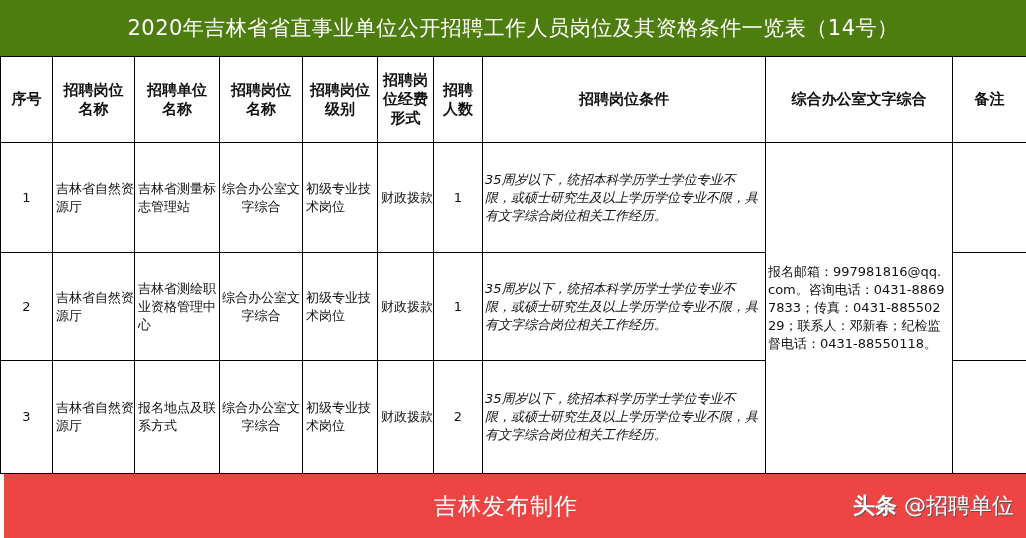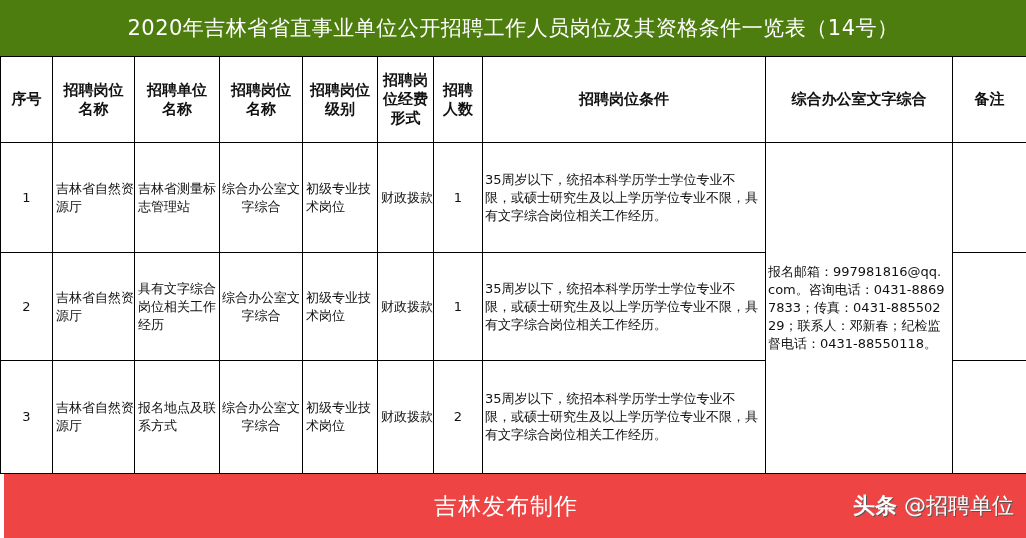--- a/index.html
+++ b/index.html
@@ -44,21 +44,21 @@
     }
     table.grid td {
       font-size: 13px; line-height: 18px; color: #111;
     }
     tr.hdr { height: 86px; }
     tr.r1 { height: 110px; }
     tr.r2 { height: 108px; }
     tr.r3 { height: 113px; }
     .c { text-align: center; }
     .l { text-align: left; padding-left: 3px !important; }
-    .cond { padding-left: 2px !important; padding-right: 6px !important; font-size: 13px; line-height: 18px; }
+    .cond { padding-left: 2px !important; padding-right: 6px !important; font-size: 13px; line-height: 18px; font-style: italic; }
     .contact { padding-left: 2px !important; padding-right: 4px !important; line-height: 18px; word-break: break-all; margin-top: 44px; }
   </style>
 </head>
 <body>
 
 <div class="title-bar">2020年吉林省省直事业单位公开招聘工作人员岗位及其资格条件一览表（14号）</div>
 
 <table class="grid">
   <colgroup>
     <col style="width:52px">
@@ -95,21 +95,21 @@
     <td class="l">财政拨款</td>
     <td class="c">1</td>
     <td class="cond">35周岁以下，统招本科学历学士学位专业不限，或硕士研究生及以上学历学位专业不限，具有文字综合岗位相关工作经历。</td>
     <td class="contact" rowspan="3">报名邮箱：997981816@qq.com。咨询电话：0431-88697833；传真：0431-88550229；联系人：邓新春；纪检监督电话：0431-88550118。</td>
     <td></td>
   </tr>
 
   <tr class="r2">
     <td class="c">2</td>
     <td class="l">吉林省自然资源厅</td>
-    <td class="l">具有文字综合岗位相关工作经历</td>
+    <td class="l">吉林省测绘职业资格管理中心</td>
     <td class="c">综合办公室文字综合</td>
     <td class="l">初级专业技术岗位</td>
     <td class="l">财政拨款</td>
     <td class="c">1</td>
     <td class="cond">35周岁以下，统招本科学历学士学位专业不限，或硕士研究生及以上学历学位专业不限，具有文字综合岗位相关工作经历。</td>
     <td></td>
   </tr>
 
   <tr class="r3">
     <td class="c">3</td>

